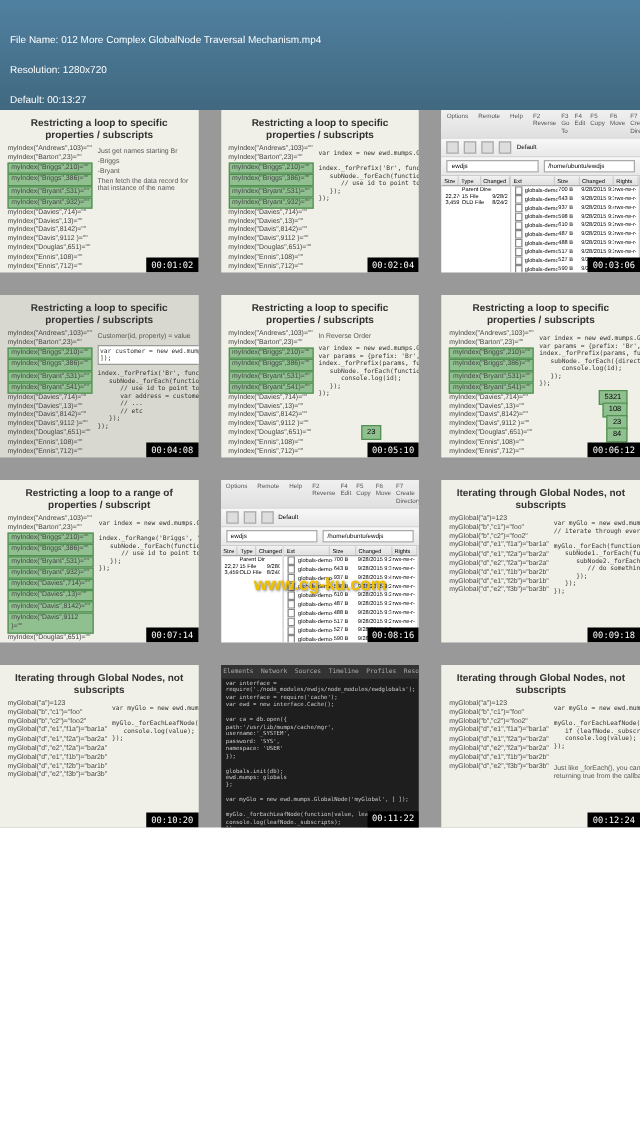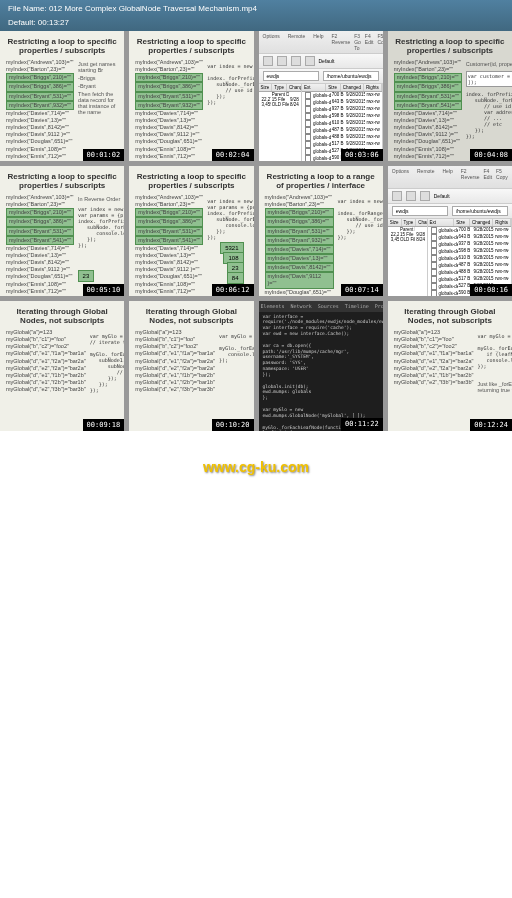--- a/index.html
+++ b/index.html
@@ -1,21 +1,21 @@
 <!DOCTYPE html>
 <html><head>
 <meta charset="utf-8">
 <style>
 * { margin: 0; padding: 0; box-sizing: border-box; }
 body { font-family: Arial, sans-serif; width: 512px; height: 898px; background: #fff; font-size: 7px; }
 .header { background: linear-gradient(to bottom, #5080a0, #406880); color: #fff; padding: 4px 8px; display: flex; justify-content: space-between; align-items: center; }
-.header-left { display: flex; flex-direction: column; gap: 5px; }
+.header-left { display: flex; flex-direction: column; gap: 15px; margin-top: 23px; }
 .header-row { font-size: 8px; }
 .header-right { font-size: 22px; font-weight: bold; font-style: italic; letter-spacing: 1px; }
-.grid { display: grid; grid-template-columns: 1fr 1fr 1fr 1fr; gap: 5px; background: #999; }
+.grid { display: grid; grid-template-columns: 1fr 1fr 1fr; gap: 18px; background: #999; }
 .cell { background: #f0f0e8; position: relative; height: 130px; padding: 6px; overflow: hidden; }
 .cell.gray { background: #d8d8d0; }
 .cell-title { text-align: center; font-size: 8px; font-weight: bold; margin-bottom: 4px; color: #333; }
 .index-list { font-size: 5.5px; line-height: 1.3; color: #444; }
 .index-list span { display: block; }
 .highlighted { background: #90c090; border: 1px solid #509050; padding: 0 2px; display: inline-block; }
 .timestamp { position: absolute; bottom: 0; right: 0; background: #000; color: #fff; font-size: 7px; padding: 2px 4px; font-family: monospace; }
 .code-block { font-size: 5px; font-family: monospace; color: #333; margin-top: 4px; }
 .note { font-size: 5.5px; color: #555; margin: 2px 0; }
 .watermark { position: absolute; color: #f0c000; font-size: 14px; font-weight: bold; z-index: 10; text-shadow: 1px 1px 2px rgba(0,0,0,0.5); }
@@ -44,20 +44,21 @@
 .container { position: relative; width: 512px; height: 898px; }
 </style>
 </head>
 <body>
 
 <div class="container">
 
 <div class="header">
   <div class="header-left">
     <div class="header-row"><span>File Name:</span> <span>012 More Complex GlobalNode Traversal Mechanism.mp4</span></div>
+    <div class="header-row"><span>Resolution:</span> <span>1280x720</span></div>
     <div class="header-row"><span>Default:</span> <span>00:13:27</span></div>
   </div>
 </div>
 
 <div class="grid">
 
 <div class="cell">
   <div class="cell-title">Restricting a loop to specific properties / subscripts</div>
   <div class="twocol">
     <div class="leftcol index-list" id="idx1">
@@ -343,21 +344,21 @@
           </div>
   </div>
   <div class="green-box" style="bottom:42px;right:10px">5321</div>
   <div class="green-box" style="bottom:32px;right:10px">108</div>
   <div class="green-box" style="bottom:22px;right:10px">23</div>
   <div class="green-box" style="bottom:12px;right:10px">84</div>
   <div class="timestamp">00:06:12</div>
 </div>
 
 <div class="cell">
-  <div class="cell-title">Restricting a loop to a range of properties / interface</div>
+  <div class="cell-title">Restricting a loop to a range of properties / subscript</div>
   <div class="twocol">
     <div class="leftcol index-list" id="idx7">
             <span>myIndex("Andrews",103)=""</span>
             <span>myIndex("Barton",23)=""</span>
             <span class="highlighted">myIndex("Briggs",210)=""</span>
             <span class="highlighted">myIndex("Briggs",386)=""</span>
             <span class="highlighted">myIndex("Bryant",531)=""</span>
             <span class="highlighted">myIndex("Bryant",932)=""</span>
             <span class="highlighted">myIndex("Davies",714)=""</span>
             <span class="highlighted">myIndex("Davies",13)=""</span>

